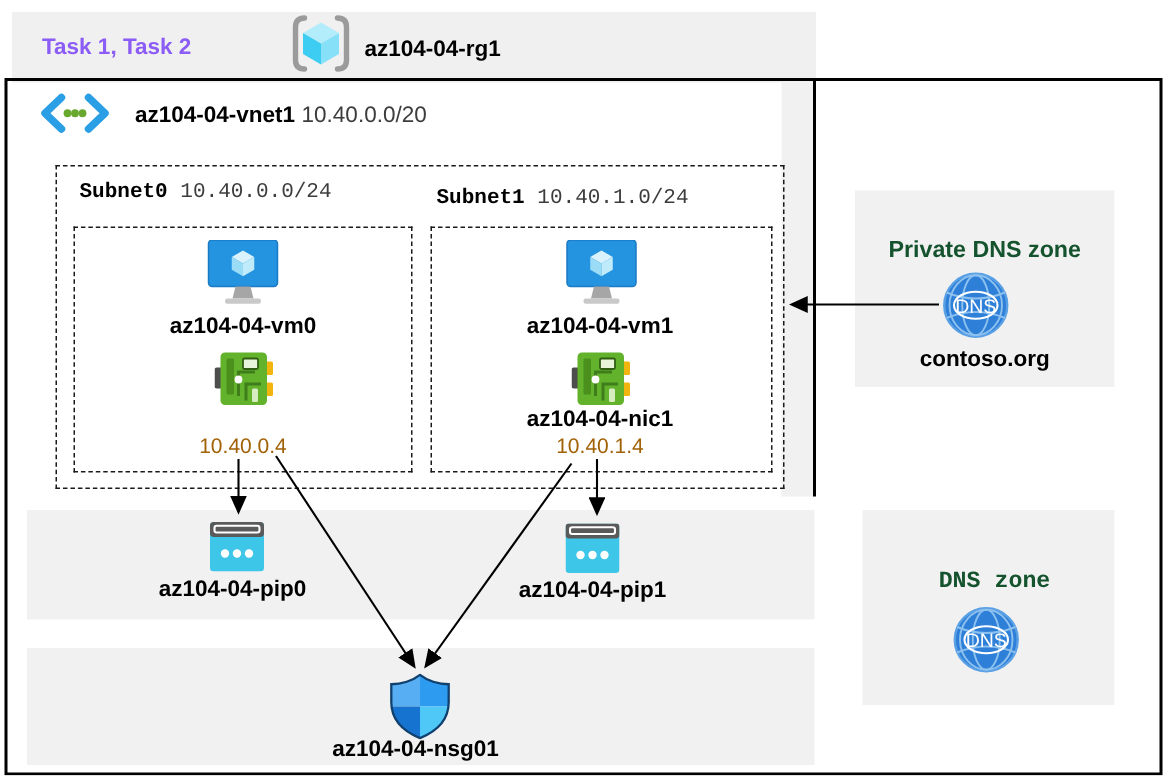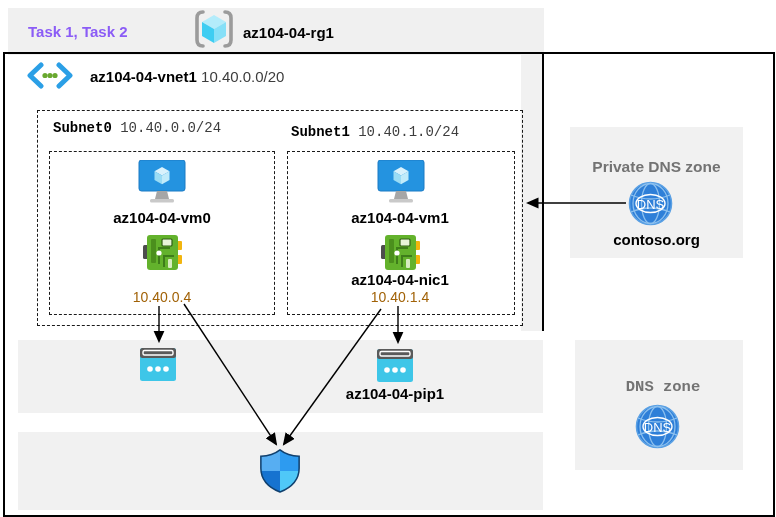--- a/index.html
+++ b/index.html
@@ -20,21 +20,21 @@
   .inner-b{left:249px;top:40px;width:226px;height:162px;}
   .subnet-lbl{font-size:14px;white-space:nowrap;font-family:Liberation Mono, monospace;}
   .subnet-lbl b{font-size:14px;}
   .lbl-row{z-index:4;}
   svg.icon{position:absolute;z-index:4;}
   .overlay{position:absolute;left:0;top:0;width:776px;height:517px;z-index:6;pointer-events:none;}
   .t5box{left:570px;top:127px;width:173px;height:131px;background:#f1f1f1;z-index:2;}
   .t6box{left:575px;top:340px;width:168px;height:130px;background:#f1f1f1;z-index:2;}
   .t3band{left:18px;top:340px;width:525px;height:73px;background:#f1f1f1;z-index:1;}
   .t4band{left:18px;top:432px;width:525px;height:78px;background:#f1f1f1;z-index:1;}
-  .big-title{font-size:15.5px;font-weight:700;color:#737373;white-space:nowrap;}
+  .big-title{font-size:15.5px;font-weight:700;color:#14532d;white-space:nowrap;}
 </style>
 </head>
 <body>
 
 <div class="canvas">
 
   <div class="abs band" style="left:8px;top:8px;width:536px;height:47px;"></div>
   <div class="abs task-label" style="left:28px;top:23px;">Task 1, Task 2</div>
 
   <svg class="icon" style="left:193px;top:9px;" width="42" height="40" viewBox="0 0 42 40">
@@ -129,20 +129,21 @@
   <div class="abs task-label" style="left:28px;top:350px;">Task 3</div>
 
   <svg class="icon" style="left:140px;top:348px;" width="36" height="33" viewBox="0 0 36 33">
     <rect x="0" y="0" width="36" height="33" rx="2.5" fill="#3ec6e8"></rect>
     <rect x="0" y="0" width="36" height="10" rx="2.5" fill="#5a5a5a"></rect>
     <rect x="3" y="2.5" width="30" height="4.5" rx="1.5" fill="none" stroke="#ffffff" stroke-width="1.4"></rect>
     <circle cx="10" cy="21" r="2.8" fill="#ffffff"></circle>
     <circle cx="18" cy="21" r="2.8" fill="#ffffff"></circle>
     <circle cx="26" cy="21" r="2.8" fill="#ffffff"></circle>
   </svg>
+  <div class="abs res-name ctr lbl-row" style="left:75px;top:384px;width:160px;">az104-04-pip0</div>
 
   <svg class="icon" style="left:377px;top:349px;" width="36" height="33" viewBox="0 0 36 33">
     <rect x="0" y="0" width="36" height="33" rx="2.5" fill="#3ec6e8"></rect>
     <rect x="0" y="0" width="36" height="10" rx="2.5" fill="#5a5a5a"></rect>
     <rect x="3" y="2.5" width="30" height="4.5" rx="1.5" fill="none" stroke="#ffffff" stroke-width="1.4"></rect>
     <circle cx="10" cy="21" r="2.8" fill="#ffffff"></circle>
     <circle cx="18" cy="21" r="2.8" fill="#ffffff"></circle>
     <circle cx="26" cy="21" r="2.8" fill="#ffffff"></circle>
   </svg>
   <div class="abs res-name ctr lbl-row" style="left:315px;top:385px;width:160px;">az104-04-pip1</div>
@@ -157,20 +158,21 @@
       </clipPath>
     </defs>
     <g clip-path="url(#shieldClip)">
       <rect x="0" y="0" width="22" height="23" fill="#57aef2"></rect>
       <rect x="22" y="0" width="22" height="23" fill="#2d9bf0"></rect>
       <rect x="0" y="23" width="22" height="23" fill="#1673d0"></rect>
       <rect x="22" y="23" width="22" height="23" fill="#4fc8f8"></rect>
     </g>
     <path d="M22 1 C27 5 35 7.5 42 7.5 L42 20 C42 33 33 40.5 22 45 C11 40.5 2 33 2 20 L2 7.5 C9 7.5 17 5 22 1 Z" fill="none" stroke="#10406e" stroke-width="1.6"></path>
   </svg>
+  <div class="abs res-name ctr lbl-row" style="left:197px;top:491px;width:160px;">az104-04-nsg01</div>
 
   <div class="abs t5box"></div>
   <div class="abs task-label" style="left:581px;top:136px;">Task 5</div>
   <div class="abs big-title ctr" style="left:570px;top:158px;width:173px;z-index:4;">Private DNS zone</div>
   <svg class="icon" style="left:628px;top:181px;" width="45" height="45" viewBox="0 0 45 45">
     <circle cx="22.5" cy="22.5" r="21" fill="#2e7fd8"></circle>
     <circle cx="22.5" cy="22.5" r="21" fill="none" stroke="#5aa0e4" stroke-width="1.6"></circle>
     <ellipse cx="22.5" cy="22.5" rx="9" ry="20" fill="none" stroke="#8cc0ee" stroke-width="1.3"></ellipse>
     <ellipse cx="22.5" cy="22.5" rx="17.5" ry="20" fill="none" stroke="#8cc0ee" stroke-width="1.3"></ellipse>
     <path d="M3 14 Q22.5 22 42 14" fill="none" stroke="#8cc0ee" stroke-width="1.3"></path>

